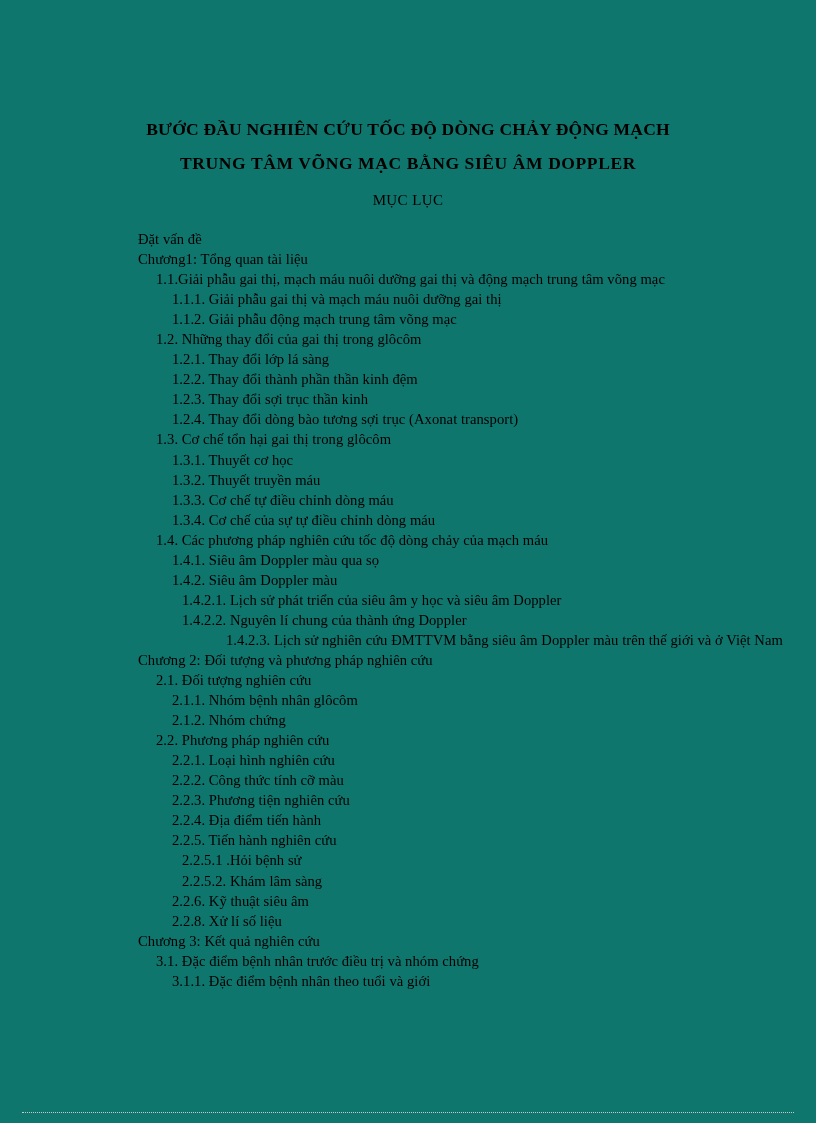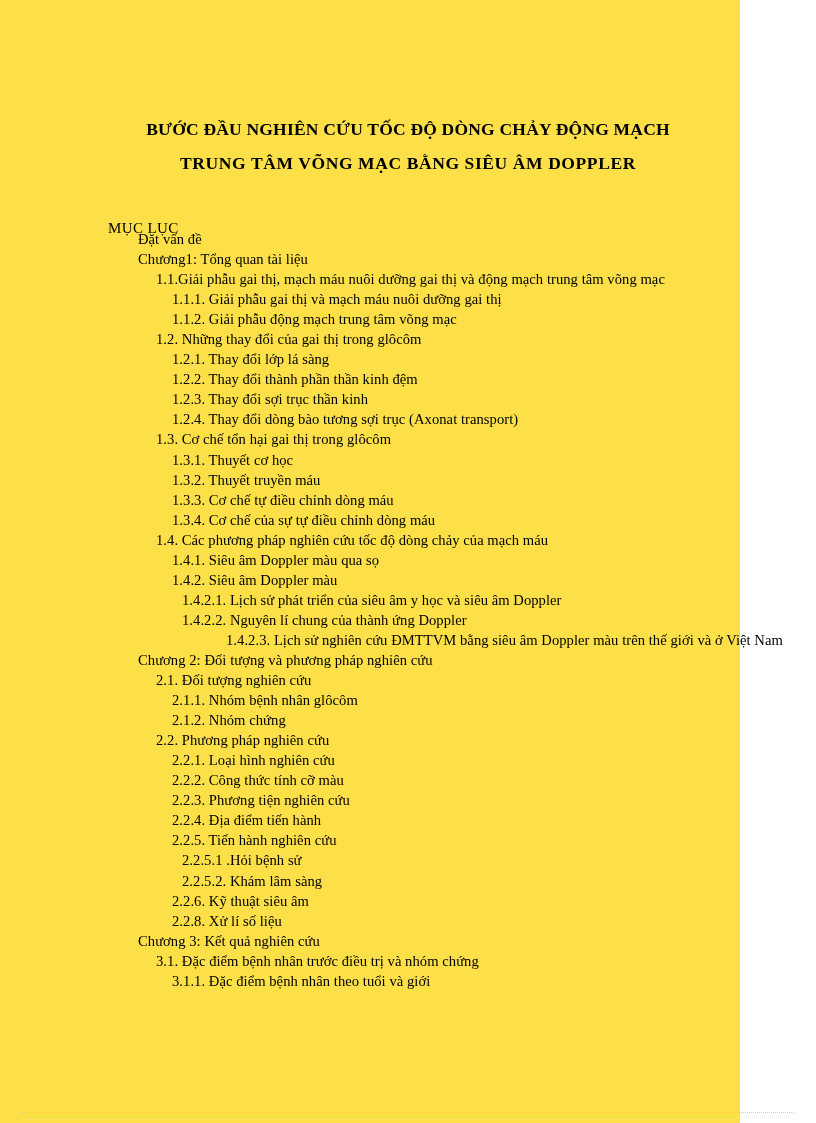--- a/index.html
+++ b/index.html
@@ -14,23 +14,23 @@
     position: relative;
     overflow: hidden;
     font-family: "Liberation Serif", "DejaVu Serif", serif;
     color: #000000;
     -webkit-font-smoothing: antialiased;
   }
 
   .page {
     position: absolute;
     left: 0; top: 0;
-    width: 740px;
+    width: 816px;
     height: 1123px;
-    background: #fde047;
+    background: #0f766e;
   }
 
   
   .doc-title {
     position: absolute;
     left: 108px;
     top: 112px;
     width: 600px;
     text-align: center;
   }
@@ -42,23 +42,23 @@
     white-space: nowrap;
   }
   .doc-title .tline.second {
     letter-spacing: 0.6px;
   }
 
   
   .toc-heading {
     position: absolute;
     left: 108px;
-    top: 220px;
+    top: 192px;
     width: 600px;
-    text-align: left;
+    text-align: center;
     font-size: 15px;
     letter-spacing: 0.4px;
   }
 
   
   .toc {
     position: absolute;
     left: 138px;
     top: 229px;
     width: 640px;

